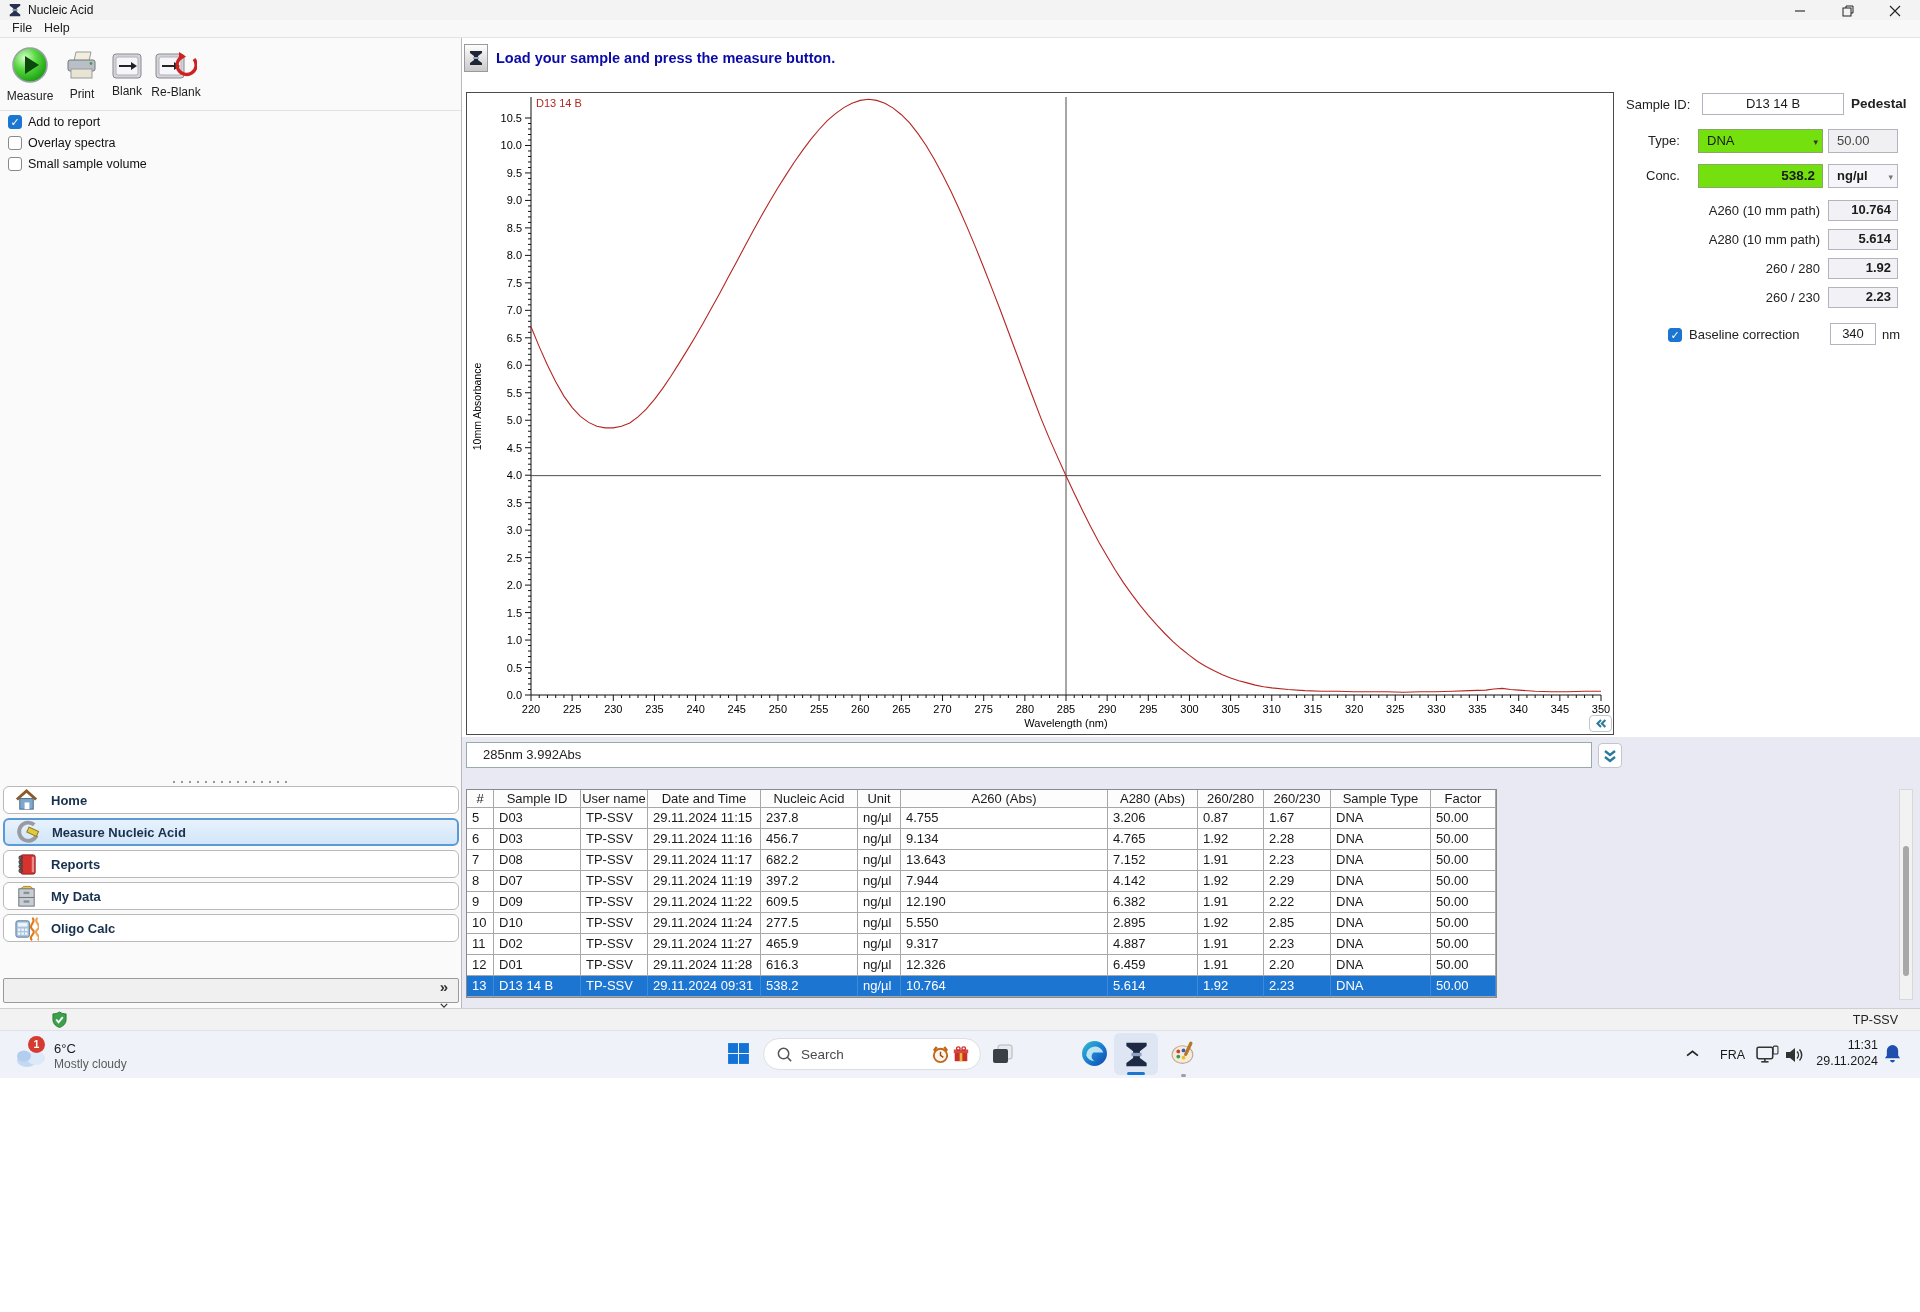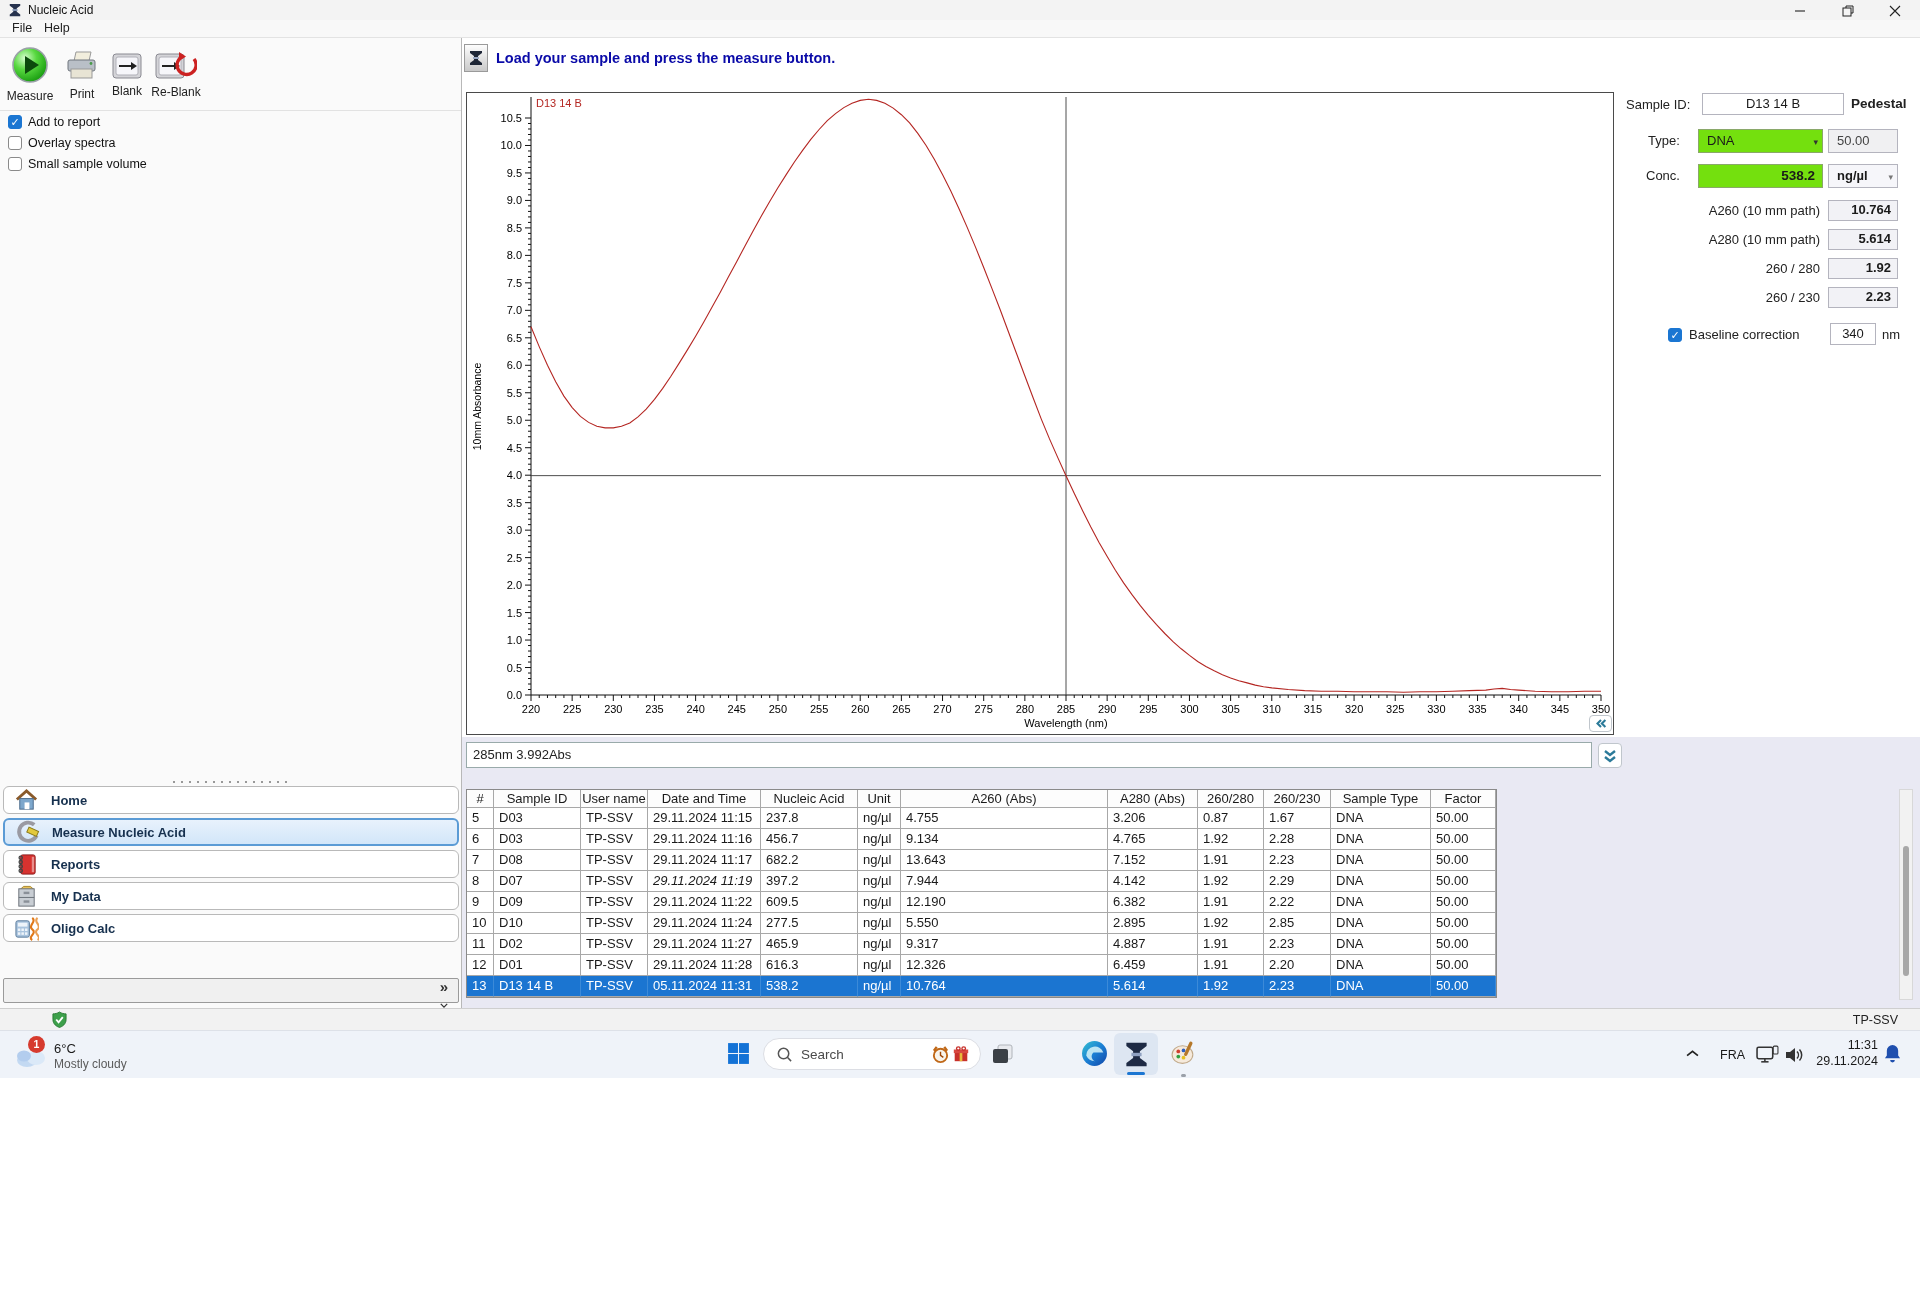--- a/index.html
+++ b/index.html
@@ -33,21 +33,21 @@
   .nav-item .nlabel { font-size:13px; font-weight:bold; color:#16304e; }
   .nav-footer { position:absolute; left:3px; top:940px; width:456px; height:25px; background:#f0f0f0; border:1px solid #9a9a9a; border-radius:2px; }
   .expander { position:absolute; right:10px; top:0px; font-size:15px; font-weight:bold; color:#333; line-height:16px; text-align:center; }
 
   
   .main-bottom { position:absolute; left:462px; top:737px; width:1458px; height:271px; background:#e9e9f3; }
   .msgbar-ico { position:absolute; left:464px; top:44px; width:24px; height:28px; background:linear-gradient(#fdfdfd,#c9c9c9); border:1px solid #9a9a9a; display:flex; align-items:center; justify-content:center; }
   .msg-text { position:absolute; left:496px; top:50px; font-size:14.5px; font-weight:bold; color:#0a0aa8; }
   .chart-box { position:absolute; left:466px; top:92px; width:1148px; height:643px; background:#fff; border:1px solid #4a4a4a; }
   .mini-btn { position:absolute; background:#fff; border:1px solid #c0c6cc; border-radius:4px; display:flex; align-items:center; justify-content:center; }
-  .readout { position:absolute; left:466px; top:742px; width:1126px; height:26px; background:#fff; border:1px solid #9aa; font-size:13px; color:#222; line-height:24px; padding-left:6px; }
+  .readout { position:absolute; left:466px; top:742px; width:1126px; height:26px; background:#fff; border:1px solid #9aa; font-size:13px; color:#222; line-height:24px; padding-left:16px; }
 
   
   .plabel { position:absolute; font-size:13px; color:#222; }
   .pbox { position:absolute; border:1px solid #b4b4be; background:#f2f2f6; font-size:13px; }
   .vbold { font-weight:bold; text-align:right; padding-right:7px; }
   .green { background:#74e00e !important; border-color:#8aa86a !important; }
   .meas-row { position:absolute; left:0; width:274px; height:29px; }
   .meas-row .ml { position:absolute; left:0; top:3px; width:196px; text-align:right; font-size:13px; color:#222; }
   .meas-row .mv { position:absolute; left:204px; top:0px; width:70px; height:21px; background:#f2f2f6; border:1px solid #b4b4be; font-size:13px; font-weight:bold; text-align:right; padding:1px 6px 0 0; }
 
@@ -681,21 +681,21 @@
         <div class="tcell" style="width: 90px;">7.152</div>
         <div class="tcell" style="width: 66px;">1.91</div>
         <div class="tcell" style="width: 67px;">2.23</div>
         <div class="tcell" style="width: 100px;">DNA</div>
         <div class="tcell" style="width: 65px;">50.00</div>
       </div>
       <div class="trow">
         <div class="tcell" style="width: 27px;">8</div>
         <div class="tcell" style="width: 87px;">D07</div>
         <div class="tcell" style="width: 67px;">TP-SSV</div>
-        <div class="tcell" style="width: 113px; font-style: italic;">29.11.2024 11:19</div>
+        <div class="tcell" style="width: 113px;">29.11.2024 11:19</div>
         <div class="tcell" style="width: 97px;">397.2</div>
         <div class="tcell" style="width: 43px;">ng/µl</div>
         <div class="tcell" style="width: 207px;">7.944</div>
         <div class="tcell" style="width: 90px;">4.142</div>
         <div class="tcell" style="width: 66px;">1.92</div>
         <div class="tcell" style="width: 67px;">2.29</div>
         <div class="tcell" style="width: 100px;">DNA</div>
         <div class="tcell" style="width: 65px;">50.00</div>
       </div>
       <div class="trow">
@@ -751,21 +751,21 @@
         <div class="tcell" style="width: 90px;">6.459</div>
         <div class="tcell" style="width: 66px;">1.91</div>
         <div class="tcell" style="width: 67px;">2.20</div>
         <div class="tcell" style="width: 100px;">DNA</div>
         <div class="tcell" style="width: 65px;">50.00</div>
       </div>
       <div class="trow sel">
         <div class="tcell" style="width: 27px;">13</div>
         <div class="tcell" style="width: 87px;">D13 14 B</div>
         <div class="tcell" style="width: 67px;">TP-SSV</div>
-        <div class="tcell" style="width: 113px;">05.11.2024 11:31</div>
+        <div class="tcell" style="width: 113px;">29.11.2024 09:31</div>
         <div class="tcell" style="width: 97px;">538.2</div>
         <div class="tcell" style="width: 43px;">ng/µl</div>
         <div class="tcell" style="width: 207px;">10.764</div>
         <div class="tcell" style="width: 90px;">5.614</div>
         <div class="tcell" style="width: 66px;">1.92</div>
         <div class="tcell" style="width: 67px;">2.23</div>
         <div class="tcell" style="width: 100px;">DNA</div>
         <div class="tcell" style="width: 65px;">50.00</div>
       </div>
     </div>

